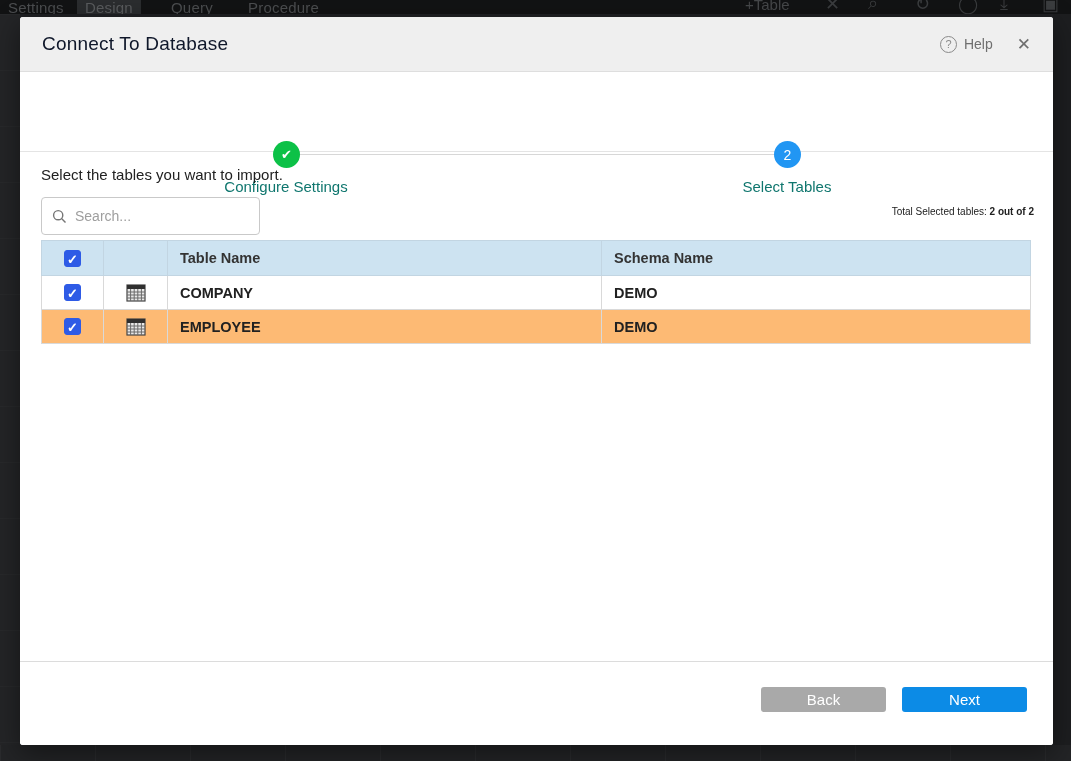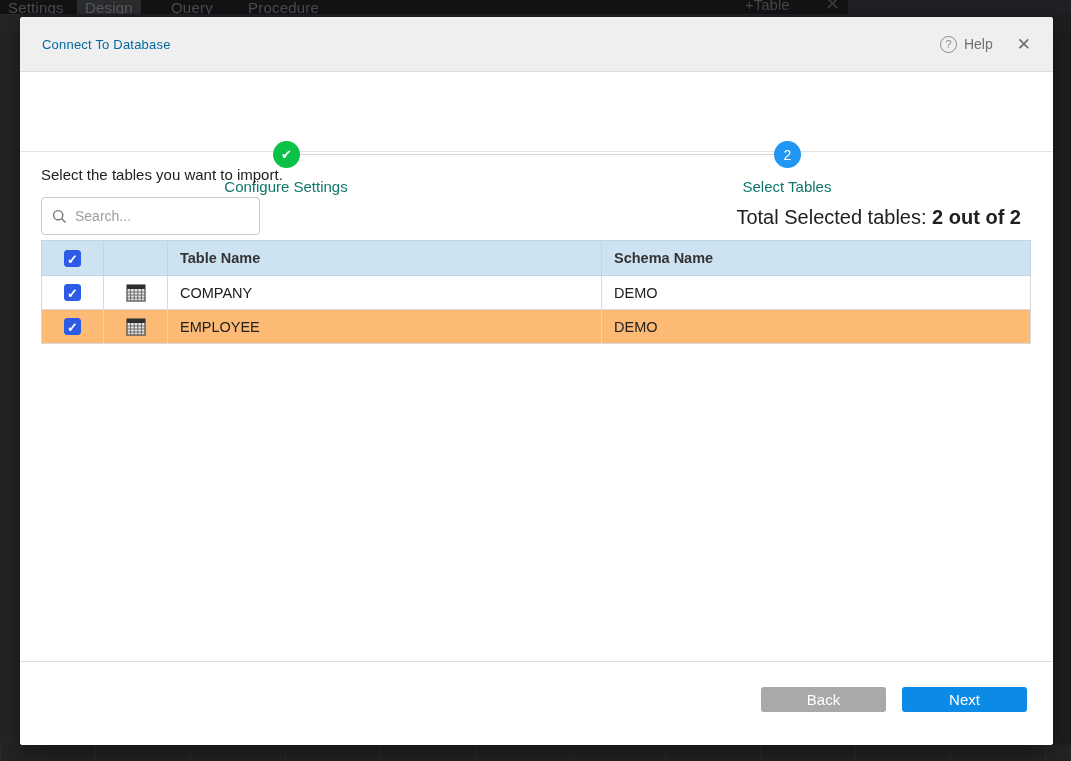--- a/index.html
+++ b/index.html
@@ -6,21 +6,21 @@
   html,body { width:1071px; height:761px; }
   body {
     font-family:"Liberation Sans", sans-serif;
     background:#202124;
     position:relative;
     overflow:hidden;
   }
 
   
   .bg-topbar {
-    position:absolute; left:0; top:0; width:848px; height:14px;
+    position:absolute; left:0; top:0; width:1071px; height:14px;
     background:#121314; overflow:hidden; z-index:1;
   }
   .bg-tab {
     position:absolute; top:-3px; font-size:15px; color:#4c4e50; letter-spacing:.2px;
     padding:2px 8px; height:20px; line-height:18px;
   }
   .bg-tab.active { background:#2b2d2f; color:#5a5c5e; }
   .bg-addtable { position:absolute; top:-4px; font-size:15px; color:#46484a; }
   .bg-toolicon { position:absolute; top:-7px; font-size:18px; color:#3b3d3f; }
   .bg-leftstrip {
@@ -40,21 +40,21 @@
     position:absolute; left:20px; top:17px; width:1033px; height:728px;
     background:#ffffff; border-radius:3px; z-index:5;
     box-shadow:0 8px 28px rgba(0,0,0,.45);
   }
   .modal-header {
     position:absolute; left:0; top:0; width:100%; height:55px;
     background:#efefef; border-bottom:1px solid #dedede;
     border-radius:3px 3px 0 0;
     display:flex; align-items:center; padding:0 22px;
   }
-  .modal-title { font-size:13px; color:#0369a1; letter-spacing:.2px; }
+  .modal-title { font-size:19px; color:#0f172a; letter-spacing:.2px; }
   .header-right { margin-left:auto; display:flex; align-items:center; gap:14px; }
   .help-wrap { display:flex; align-items:center; gap:7px; cursor:pointer; }
   .help-circle {
     width:17px; height:17px; border:1.4px solid #8a8a8a; border-radius:50%;
     color:#8a8a8a; font-size:11px; display:flex; align-items:center; justify-content:center;
   }
   .help-text { font-size:14px; color:#6f6f6f; }
   .close-x { font-size:17px; color:#6f6f6f; cursor:pointer; margin-left:10px; }
 
   
@@ -87,32 +87,32 @@
     border:1px solid #c9c9c9; border-radius:4px; background:#fff;
     display:flex; align-items:center; padding:18px 10px; gap:8px;
   }
   .search-box svg { flex:0 0 auto; }
   .search-box input {
     border:none; outline:none; width:100%; font-size:14px;
     font-family:"Liberation Sans", sans-serif; color:#333; background:transparent;
   }
   .search-box input::placeholder { color:#9e9e9e; }
 
-  .summary { position:absolute; right:32px; top:189px; font-size:20px; color:#212121; }
+  .summary { position:absolute; right:19px; top:189px; font-size:10px; color:#212121; }
   .summary b { font-weight:bold; }
 
   
   .tbl {
     position:absolute; left:21px; top:223px; width:989px;
     border-collapse:collapse; table-layout:fixed;
     font-size:14.5px; color:#212121;
   }
   .tbl th, .tbl td {
     border:1px solid #d9d9d9; padding:0 12px; text-align:left;
-    overflow:hidden; white-space:nowrap;
+    overflow:hidden; white-space:nowrap;font-weight:bold;
   }
   .tbl th {
     background:#cde3f1; height:35px; font-weight:bold; color:#333;
     border-color:#c2d5e2;
   }
   .tbl td { height:34px; background:#fff; }
   .tbl tr.alt td { background:#fdba74; }
   .col-check { width:62px; text-align:center; }
   .col-icon  { width:64px; text-align:center; }
   .col-name  { width:434px; }

